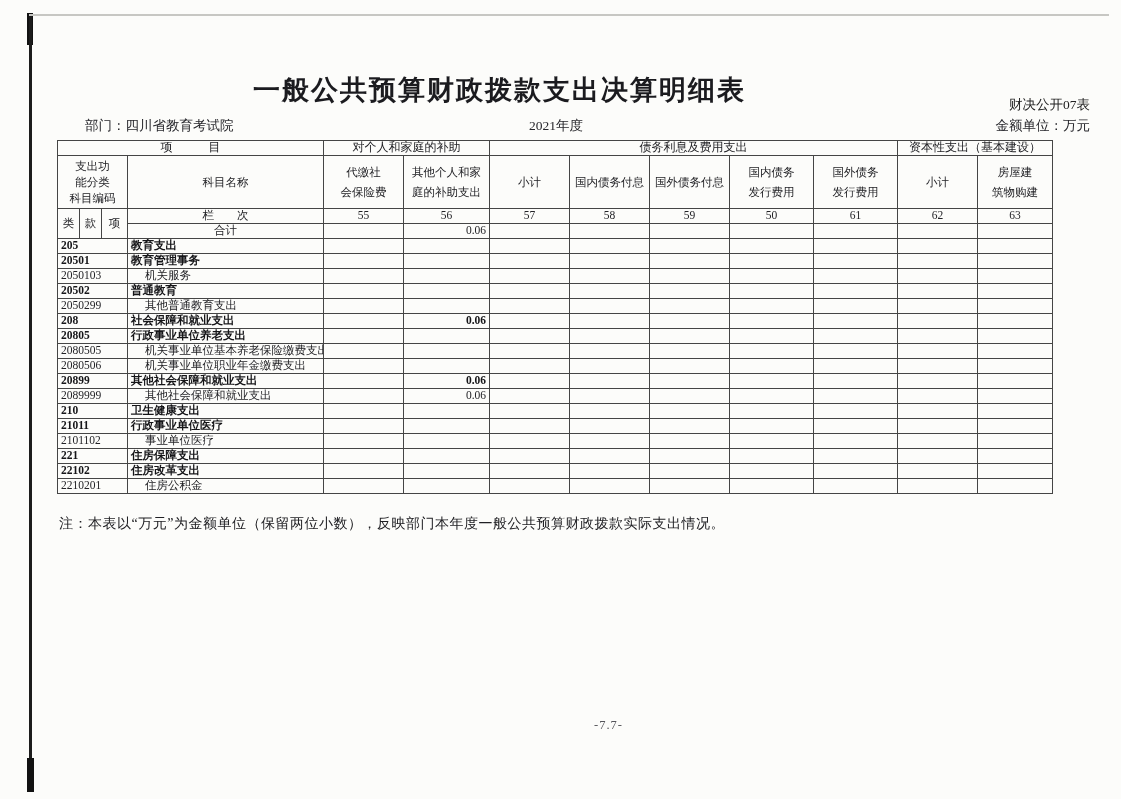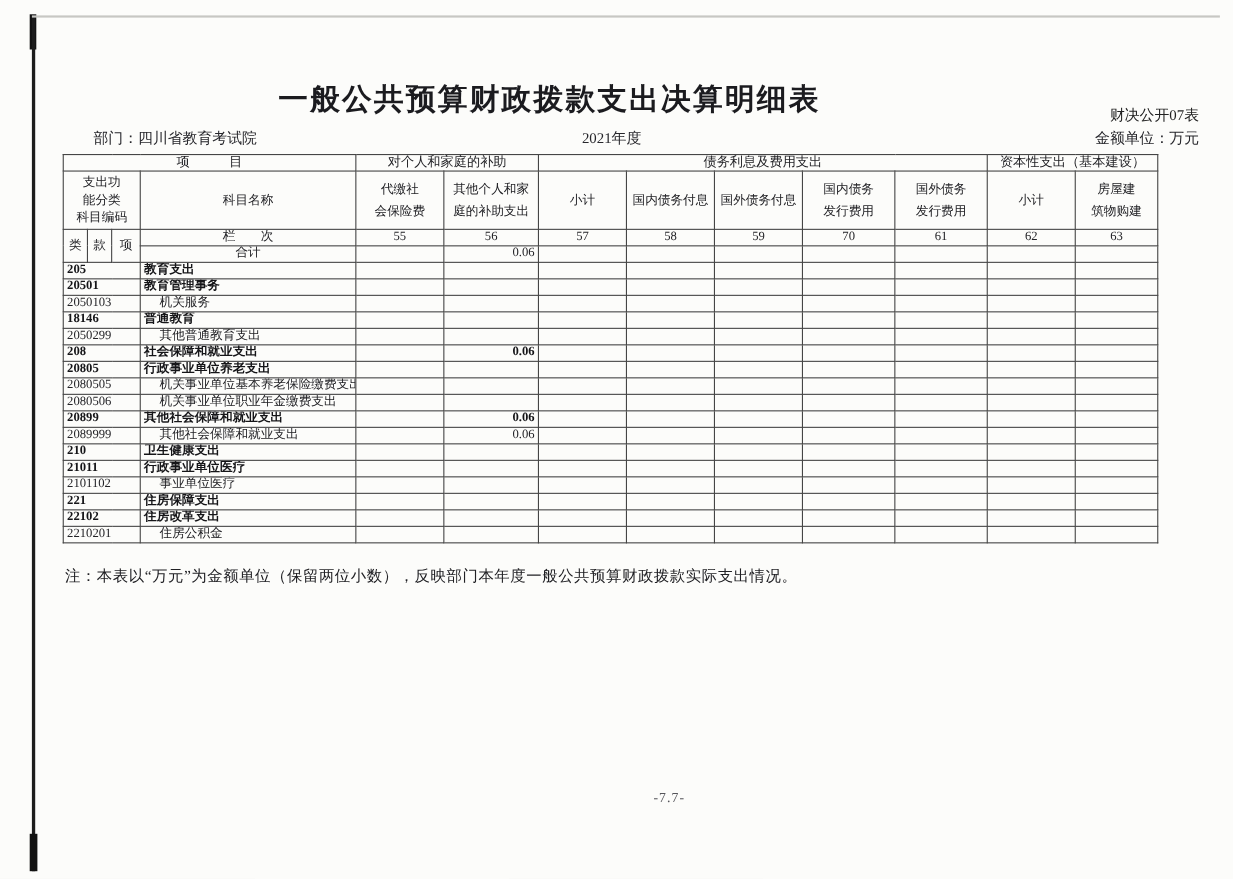--- a/index.html
+++ b/index.html
@@ -184,21 +184,21 @@
       <tr class="r3">
         <td rowspan="2">类</td>
         <td rowspan="2">款</td>
         <td rowspan="2">项</td>
         <td>栏　　次</td>
         <td>55</td>
         <td>56</td>
         <td>57</td>
         <td>58</td>
         <td>59</td>
-        <td>70</td>
+        <td>50</td>
         <td>61</td>
         <td>62</td>
         <td>63</td>
       </tr>
       <tr class="r4">
         <td class="name-c">合计</td>
         <td class="val"></td>
         <td class="val">0.06</td>
         <td class="val"></td>
         <td class="val"></td>
@@ -243,21 +243,21 @@
           <td class="val"></td>
           <td class="val"></td>
           <td class="val"></td>
           <td class="val"></td>
           <td class="val"></td>
           <td class="val"></td>
           <td class="val"></td>
           <td class="val"></td>
         </tr>
         <tr class="bold">
-          <td colspan="3" class="code">18146</td>
+          <td colspan="3" class="code">20502</td>
           <td class="name">普通教育</td>
           <td class="val"></td>
           <td class="val"></td>
           <td class="val"></td>
           <td class="val"></td>
           <td class="val"></td>
           <td class="val"></td>
           <td class="val"></td>
           <td class="val"></td>
           <td class="val"></td>

